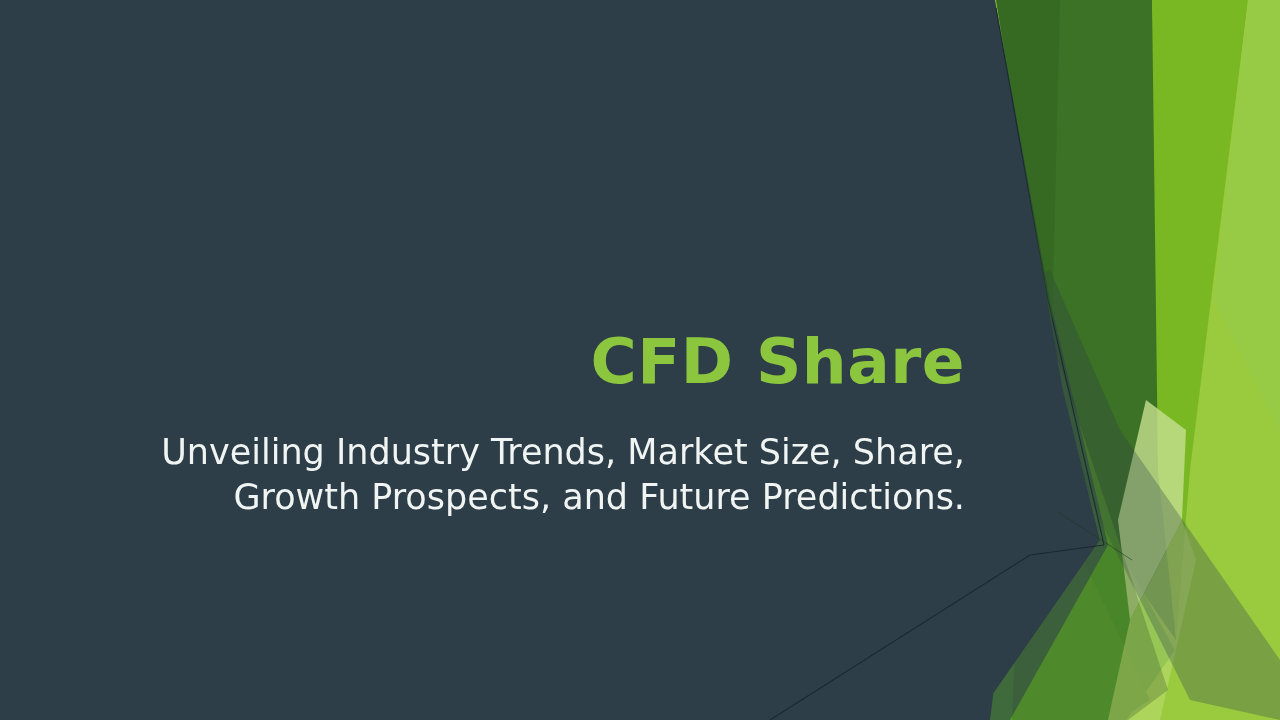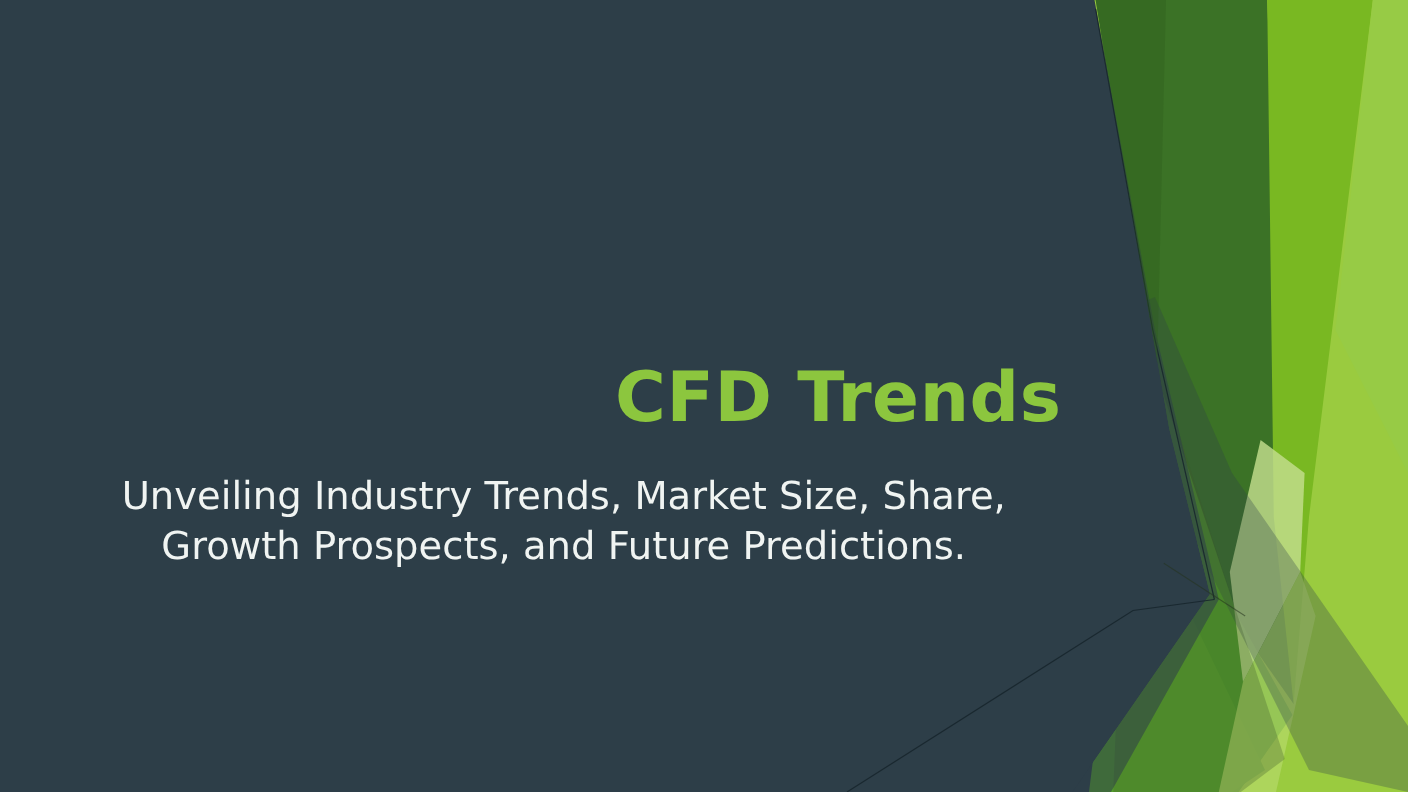--- a/index.html
+++ b/index.html
@@ -57,21 +57,20 @@
     width: 905px;
     text-align: right;
   }
   .slide-subtitle {
     margin: 0;
     font-family: "DejaVu Sans", sans-serif;
     font-weight: normal;
     font-size: 35px;
     line-height: 1.28;
     color: #F0F4F2;
-    text-align: center;
   }
 </style>
 </head>
 <body>
 
 <div id="slide">
 
   <svg id="bg-svg" viewBox="0 0 1280 720" preserveAspectRatio="none" xmlns="http://www.w3.org/2000/svg">
 
     <rect x="0" y="0" width="1280" height="720" fill="#2D3E48"></rect>
@@ -108,21 +107,21 @@
 
     <polyline points="1058,512 1132,560" fill="none" stroke="#24331E" stroke-width="1" opacity="0.55"></polyline>
 
     <polygon points="996,0 1060,0 1052,330 1022,150" fill="#2F5C1E" opacity="0.35"></polygon>
 
   </svg>
 
   <div id="text-layer">
 
     <div class="title-block">
-      <h1 class="slide-title">CFD Trends</h1>
+      <h1 class="slide-title">CFD Share</h1>
     </div>
 
     <div class="subtitle-block">
       <p class="slide-subtitle">Unveiling Industry Trends, Market Size, Share, Growth Prospects, and Future Predictions.</p>
     </div>
 
   </div>
 
 </div>
 

